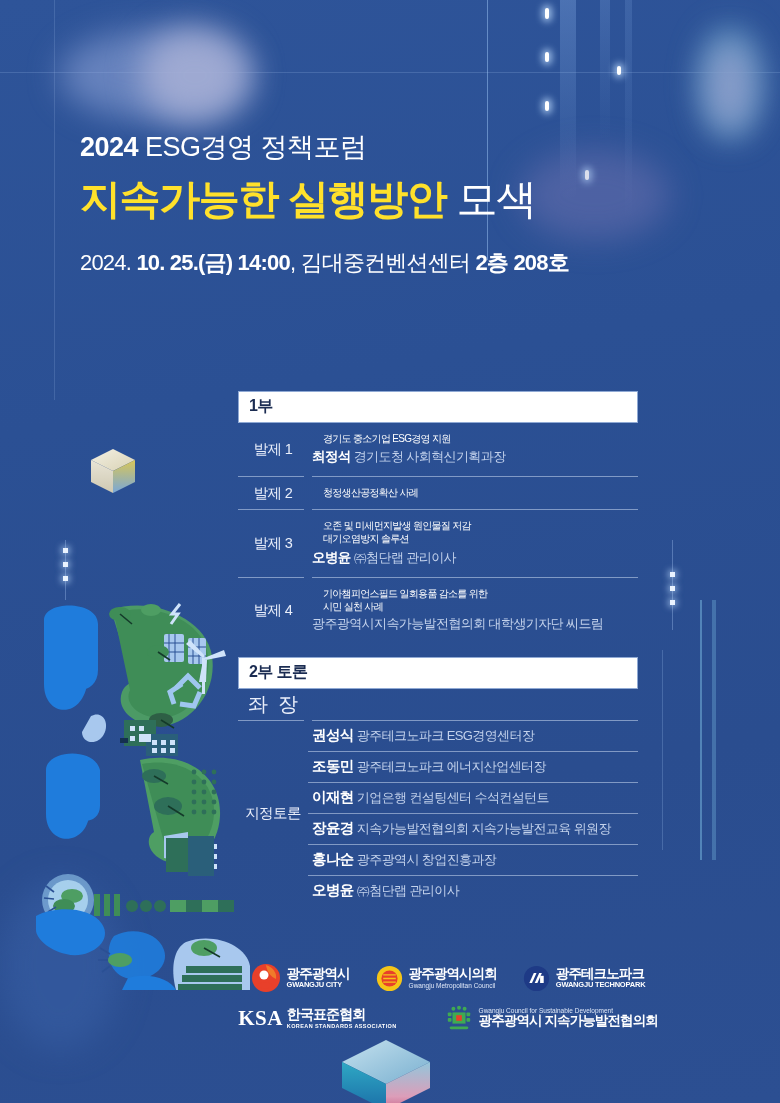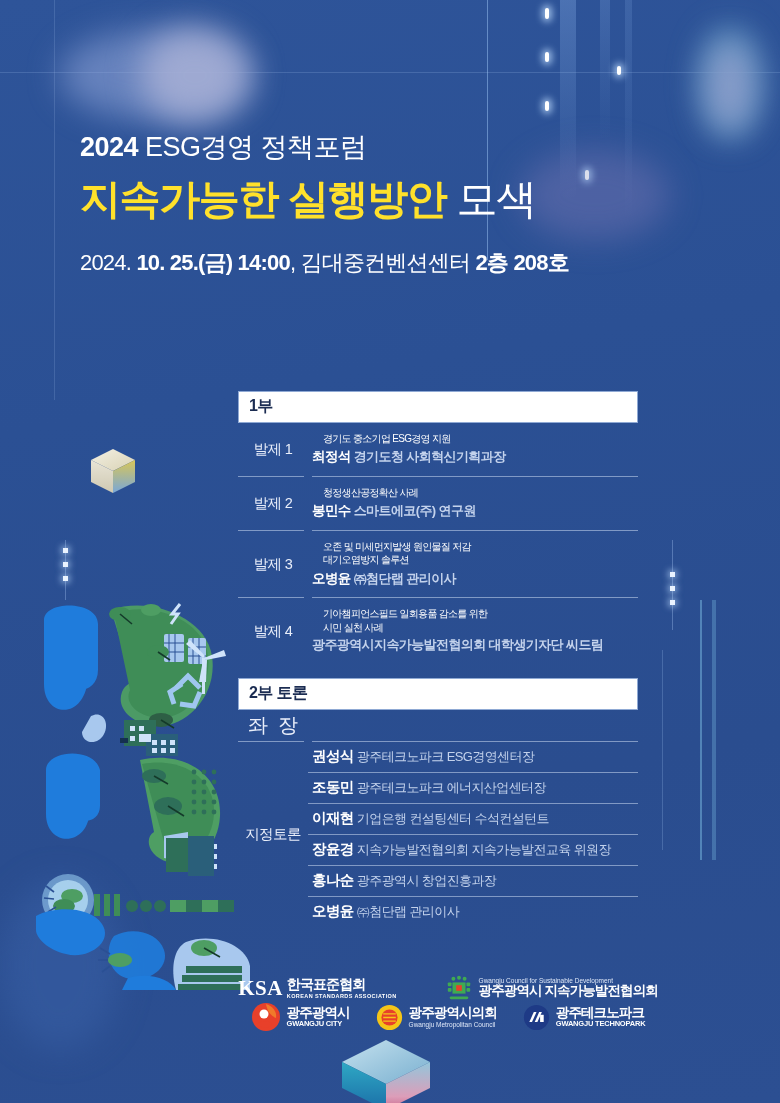--- a/index.html
+++ b/index.html
@@ -35,21 +35,21 @@
   
   .prog{position:absolute;left:238px;top:391px;width:400px;}
   .barhead{background:#ffffff;border:1px solid #8fa9d4;color:#1b2c52;
      font-weight:bold;font-size:16px;padding:4px 0 5px 10px;letter-spacing:-.6px;}
   .row{display:flex;align-items:center;}
   .rowlabel{width:70px;flex:0 0 70px;color:#e9eefa;font-size:14.5px;letter-spacing:-.6px;text-align:center;}
   .rowbody{flex:1;padding:9px 0 10px 4px;}
   .rtitle{color:#ffffff;font-weight:normal;font-size:10px;line-height:1.32;letter-spacing:-.7px;margin-left:11px;}
   .rperson{margin-top:3px;font-size:13px;letter-spacing:-.6px;line-height:1.3;}
   .rperson b{color:#ffffff;font-weight:bold;font-size:13.5px;}
-  .rperson span{color:#c3d2ec;font-weight:bold;}
+  .rperson span{color:#c3d2ec;}
   .rperson.only-org span{color:#c3d2ec;}
   .sep{display:flex;}
   .sep i{display:block;height:1px;background:rgba(200,216,240,.55);}
   .sep .s1{width:66px;flex:0 0 66px;}
   .sep .s2{flex:1;margin-left:8px;}
 
   
   .disc{margin-top:14px;}
   .drow{display:flex;align-items:center;min-height:31px;}
   .dlabel{width:70px;flex:0 0 70px;color:#e9eefa;font-size:20px;letter-spacing:-.6px;text-align:center;}
@@ -312,24 +312,20 @@
     </div>
     <div class="sep">
         <i class="s1"></i>
         <i class="s2"></i>
       </div>
 
     <div class="row">
       <div class="rowlabel">발제 2</div>
       <div class="rowbody">
         <div class="rtitle">청정생산공정확산 사례</div>
-        <div class="rperson">
-          <b>봉민수</b>
-          <span>스마트에코(주) 연구원</span>
-        </div>
       </div>
     </div>
     <div class="sep">
         <i class="s1"></i>
         <i class="s2"></i>
       </div>
 
     <div class="row">
       <div class="rowlabel">발제 3</div>
       <div class="rowbody">
@@ -416,20 +412,64 @@
             <b>오병윤</b>
             <span>㈜첨단랩 관리이사</span>
           </div>
 
         </div>
       </div>
     </div>
   </div>
 
   <div class="logos">
+    <div class="logorow">
+
+      <div class="logo">
+        <svg class="mark" width="30" height="30" viewBox="0 0 30 30">
+          <circle cx="15" cy="15" r="14" fill="#e8402a"></circle>
+          <path d="M15 2 C22 4 26 10 25 16 C20 14 16 9 15 2 Z" fill="#f07a2a"></path>
+          <path d="M3 12 C8 8 15 8 19 12 C14 16 7 16 3 12 Z" fill="#e8402a"></path>
+          <circle cx="13" cy="12" r="4.5" fill="#ffffff"></circle>
+          <path d="M6 22 C10 18 18 18 22 22 C17 27 10 27 6 22 Z" fill="#e8402a"></path>
+        </svg>
+        <div>
+          <div class="lg-txt-kr">광주광역시</div>
+          <div class="lg-txt-en">GWANGJU CITY</div>
+        </div>
+      </div>
+
+      <div class="logo">
+        <svg class="mark" width="27" height="27" viewBox="0 0 30 30">
+          <circle cx="15" cy="15" r="14" fill="#f5c518"></circle>
+          <circle cx="15" cy="15" r="9" fill="#e8402a"></circle>
+          <path d="M8 11 h14 M8 15 h14 M8 19 h14" stroke="#f5c518" stroke-width="1.4"></path>
+        </svg>
+        <div>
+          <div class="lg-txt-kr">광주광역시의회</div>
+          <div class="lg-txt-en thin">Gwangju Metropolitan Council</div>
+        </div>
+      </div>
+
+      <div class="logo">
+        <svg class="mark" width="27" height="27" viewBox="0 0 30 30">
+          <circle cx="15" cy="15" r="14" fill="#1e3a86"></circle>
+          <g fill="#ffffff">
+            <polygon points="7,20 12,9 15,9 10,20"></polygon>
+            <polygon points="13,20 18,9 21,9 16,20"></polygon>
+            <rect x="19" y="12" width="4" height="8"></rect>
+          </g>
+        </svg>
+        <div>
+          <div class="lg-txt-kr">광주테크노파크</div>
+          <div class="lg-txt-en">GWANGJU TECHNOPARK</div>
+        </div>
+      </div>
+    </div>
+
     <div class="logorow second">
 
       <div class="logo">
         <div style="display:flex;align-items:flex-end;gap:4px;">
           <div style="font-family:'Liberation Serif',serif;font-weight:bold;font-size:21px;color:#ffffff;letter-spacing:.5px;line-height:1;">KSA</div>
           <div>
             <div class="lg-txt-kr" style="font-size:14px;">한국표준협회</div>
             <div class="lg-txt-en" style="font-size:5.5px;letter-spacing:.4px;">KOREAN STANDARDS ASSOCIATION</div>
           </div>
         </div>
@@ -446,64 +486,20 @@
             <rect x="3" y="15" width="4" height="4" rx="1"></rect>
               <rect x="23" y="15" width="4" height="4" rx="1"></rect>
             <rect x="5" y="24" width="20" height="3" rx="1.5"></rect>
           </g>
           <rect x="8" y="9" width="14" height="12" fill="#3faa52"></rect>
           <rect x="12" y="12" width="6" height="6" fill="#e8402a"></rect>
         </svg>
         <div>
           <div class="lg-txt-en thin" style="font-size:6.5px;">Gwangju Council for Sustainable Development</div>
           <div class="lg-txt-kr">광주광역시 지속가능발전협의회</div>
-        </div>
-      </div>
-    </div>
-
-    <div class="logorow">
-
-      <div class="logo">
-        <svg class="mark" width="30" height="30" viewBox="0 0 30 30">
-          <circle cx="15" cy="15" r="14" fill="#e8402a"></circle>
-          <path d="M15 2 C22 4 26 10 25 16 C20 14 16 9 15 2 Z" fill="#f07a2a"></path>
-          <path d="M3 12 C8 8 15 8 19 12 C14 16 7 16 3 12 Z" fill="#e8402a"></path>
-          <circle cx="13" cy="12" r="4.5" fill="#ffffff"></circle>
-          <path d="M6 22 C10 18 18 18 22 22 C17 27 10 27 6 22 Z" fill="#e8402a"></path>
-        </svg>
-        <div>
-          <div class="lg-txt-kr">광주광역시</div>
-          <div class="lg-txt-en">GWANGJU CITY</div>
-        </div>
-      </div>
-
-      <div class="logo">
-        <svg class="mark" width="27" height="27" viewBox="0 0 30 30">
-          <circle cx="15" cy="15" r="14" fill="#f5c518"></circle>
-          <circle cx="15" cy="15" r="9" fill="#e8402a"></circle>
-          <path d="M8 11 h14 M8 15 h14 M8 19 h14" stroke="#f5c518" stroke-width="1.4"></path>
-        </svg>
-        <div>
-          <div class="lg-txt-kr">광주광역시의회</div>
-          <div class="lg-txt-en thin">Gwangju Metropolitan Council</div>
-        </div>
-      </div>
-
-      <div class="logo">
-        <svg class="mark" width="27" height="27" viewBox="0 0 30 30">
-          <circle cx="15" cy="15" r="14" fill="#1e3a86"></circle>
-          <g fill="#ffffff">
-            <polygon points="7,20 12,9 15,9 10,20"></polygon>
-            <polygon points="13,20 18,9 21,9 16,20"></polygon>
-            <rect x="19" y="12" width="4" height="8"></rect>
-          </g>
-        </svg>
-        <div>
-          <div class="lg-txt-kr">광주테크노파크</div>
-          <div class="lg-txt-en">GWANGJU TECHNOPARK</div>
         </div>
       </div>
     </div>
   </div>
 
   <svg style="position:absolute;left:336px;top:1036px;" width="100" height="78" viewBox="0 0 100 78">
     <defs>
       <linearGradient id="bcT" x1="0" y1="0" x2="1" y2="1">
         <stop offset="0" stop-color="#cfeaf4" stop-opacity=".95"></stop>
           <stop offset="1" stop-color="#8fc9e0" stop-opacity=".8"></stop>

